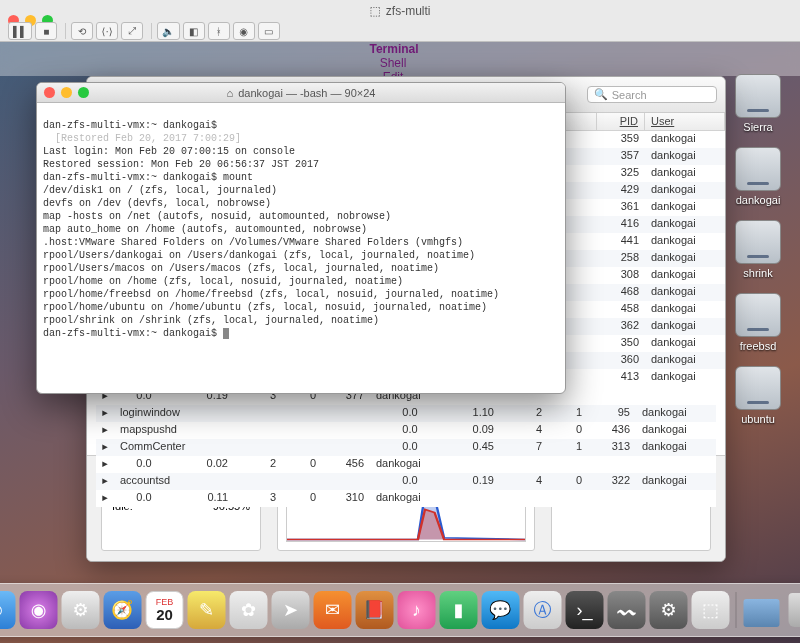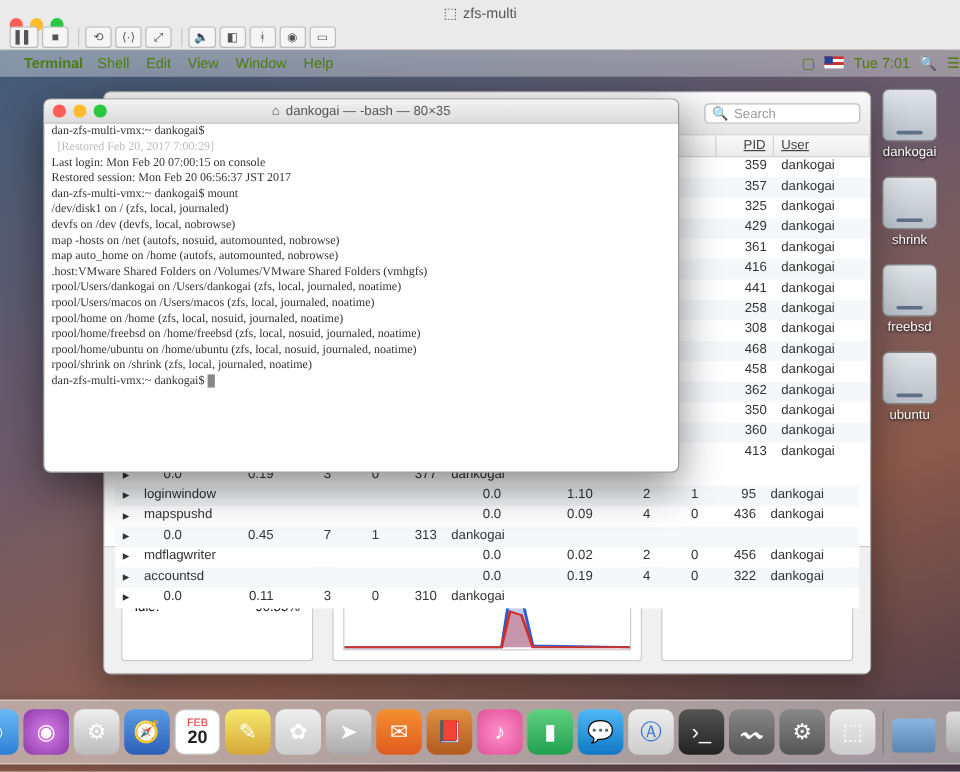--- a/index.html
+++ b/index.html
@@ -10,21 +10,21 @@
   .vm-chrome { position:absolute; top:0; left:0; right:0; height:42px; background:#eaeaea; border-bottom:1px solid #c0c0c0; display:flex; align-items:center; font-size:12px; }
   .vm-traffic { display:flex; gap:6px; margin-left:8px; }
   .dot { width:11px; height:11px; border-radius:50%; }
   .dot.r{background:#ff5f57}.dot.y{background:#ffbd2e}.dot.g{background:#28c940}
   .vm-title { position:absolute; left:0; right:0; top:4px; text-align:center; color:#555; font-size:12px; display:flex; justify-content:center; align-items:center; gap:5px;}
   .vm-toolbar { position:absolute; top:20px; left:0; right:0; height:22px; display:flex; align-items:center; gap:0; padding-left:8px; }
   .vm-btn { border:1px solid #bbb; background:#f5f5f5; height:18px; min-width:22px; border-radius:3px; display:flex; align-items:center; justify-content:center; font-size:10px; color:#555; margin-right:3px; padding:0 4px;}
   .vm-sep { width:1px; height:16px; background:#c8c8c8; margin:0 5px; }
 
   
-  .menubar { position:absolute; top:42px; left:0; right:0; height:22px; background:rgba(255,255,255,0.35); backdrop-filter:blur(6px); display:flex; align-items:center; font-size:12px; color:#4d7c0f; }
+  .menubar { position:absolute; top:42px; left:0; right:0; height:34px; background:rgba(255,255,255,0.35); backdrop-filter:blur(6px); display:flex; align-items:center; font-size:12px; color:#701a75;flex-direction:column; }
   .menubar .apple { margin:0 10px 0 10px; font-size:13px;}
   .menubar .app { font-weight:600; margin-right:12px;}
   .menubar .mitem { margin-right:14px; }
   .menubar .spacer { flex:1; }
   .menubar .clock { }
 
   
   .desk-icons { position:absolute; top:74px; right:12px; display:flex; flex-direction:column; gap:14px; align-items:center; }
   .desk-icon { width:60px; text-align:center; color:#fff; font-size:11px; text-shadow:0 1px 2px #000; }
   .drive { width:46px; height:44px; margin:0 auto 3px; background:linear-gradient(#e0e4e8,#b8c0c8); border:1px solid #888; border-radius:6px; position:relative; }
@@ -52,21 +52,21 @@
   .statline .red{color:#d0302a}.statline .blue{color:#2a5bd0}
   .cpu-label{position:absolute;top:-6px;left:50%;transform:translateX(-50%);background:#f0f0f0;padding:0 6px;font-size:9px;color:#666}
   .cpu-graph{position:absolute;left:8px;right:8px;top:10px;bottom:8px;border:1px solid #ccc}
   .cpu-graph svg{width:100%;height:100%}
 
   
   .term-window{position:absolute;top:82px;left:36px;width:530px;height:312px;background:#fff;border:1px solid #999;border-radius:6px;box-shadow:0 12px 34px rgba(0,0,0,.45);overflow:hidden}
   .term-title{height:20px;background:linear-gradient(#f2f2f2,#dcdcdc);display:flex;align-items:center;position:relative;border-bottom:1px solid #b8b8b8}
   .term-title .vm-traffic{margin-left:7px}
   .term-title-text{position:absolute;left:0;right:0;text-align:center;font-size:11px;color:#555;display:flex;justify-content:center;align-items:center;gap:5px;}
-  .term-body{font-family:Liberation Serif, serif;font-size:10px;line-height:13px;color:#333;padding:0 6px;white-space:pre;overflow:hidden}
+  .term-body{font-family:Liberation Mono, monospace;font-size:10px;line-height:13px;color:#333;padding:16px 6px;white-space:pre;overflow:hidden}
   .term-body .gray{color:#bbb}
   .cursor{display:inline-block;width:6px;height:11px;background:#888;vertical-align:text-bottom}
 
   
   .dock{position:absolute;bottom:6px;left:50%;transform:translateX(-50%);height:54px;background:rgba(230,230,230,0.55);border:1px solid rgba(255,255,255,.5);border-radius:14px;display:flex;align-items:center;padding:4px 10px;gap:4px;box-shadow:0 2px 10px rgba(0,0,0,.25)}
   .dock-item{width:38px;height:38px;border-radius:8px;display:flex;align-items:center;justify-content:center;font-size:18px;color:#fff}
   .dock-sep{width:1px;height:36px;background:rgba(0,0,0,.2);margin:0 2px}
   .di1{background:linear-gradient(#6bb9f6,#2d7fd6)}.di2{background:radial-gradient(circle,#d97fe8,#8a3aa8)}.di3{background:linear-gradient(#eee,#bbb)}
   .di4{background:linear-gradient(#5a9de6,#2d5fb6)}.di5{background:#fff;border:1px solid #ccc;color:#d33;font-size:9px;flex-direction:column;line-height:1}
   .di6{background:linear-gradient(#f6e96b,#d6a83b)}.di7{background:linear-gradient(#eee,#ccc)}.di8{background:linear-gradient(#ddd,#aaa)}
@@ -120,20 +120,21 @@
   <span class="mitem">Help</span>
   <span class="spacer"></span>
   <span>▢</span>
   <span style="margin:0 8px"><span class="flag"></span></span>
   <span class="clock">Tue 7:01</span>
   <span style="margin:0 8px">🔍</span>
   <span>☰</span>
 </div>
 
 <div class="desk-icons" id="desk-icons">
+    <div class="desk-icon"><div class="drive"></div><span>Sierra</span></div>
     <div class="desk-icon"><div class="drive"></div><span>dankogai</span></div>
     <div class="desk-icon"><div class="drive"></div><span>shrink</span></div>
     <div class="desk-icon"><div class="drive"></div><span>freebsd</span></div>
     <div class="desk-icon"><div class="drive"></div><span>ubuntu</span></div>
   </div>
 
 <div class="am-window">
   <div class="am-toolbar">
     <span class="am-segbtn" style="visibility:hidden">Network</span>
     <span style="flex:1"></span>
@@ -334,30 +335,30 @@
       <div class="col-name" style="flex:1">mapspushd</div>
       <div class="col-a">0.0</div>
       <div class="col-b">0.09</div>
       <div class="col-c">4</div>
       <div style="width:40px;text-align:right">0</div>
       <div class="col-pid">436</div>
       <div class="col-user">dankogai</div>
     </div>
     <div class="am-row" style="background: rgb(245, 247, 250);">
       <div style="width:18px;text-align:center">▸</div>
+      <div class="col-name" style="flex:1">CommCenter</div>
       <div class="col-a">0.0</div>
       <div class="col-b">0.45</div>
       <div class="col-c">7</div>
       <div style="width:40px;text-align:right">1</div>
       <div class="col-pid">313</div>
       <div class="col-user">dankogai</div>
     </div>
     <div class="am-row" style="background: rgb(255, 255, 255);">
       <div style="width:18px;text-align:center">▸</div>
-      <div class="col-name" style="flex:1">mdflagwriter</div>
       <div class="col-a">0.0</div>
       <div class="col-b">0.02</div>
       <div class="col-c">2</div>
       <div style="width:40px;text-align:right">0</div>
       <div class="col-pid">456</div>
       <div class="col-user">dankogai</div>
     </div>
     <div class="am-row" style="background: rgb(245, 247, 250);">
       <div style="width:18px;text-align:center">▸</div>
       <div class="col-name" style="flex:1">accountsd</div>
@@ -381,21 +382,21 @@
 
 <div class="term-window">
   <div class="term-title">
     <div class="vm-traffic">
       <span class="dot r"></span>
       <span class="dot y"></span>
       <span class="dot g"></span>
     </div>
     <div class="term-title-text">
       <span>⌂</span>
-      <span>dankogai — -bash — 80×35</span>
+      <span>dankogai — -bash — 90×24</span>
     </div>
   </div>
   <div class="term-body" id="term-body"><div>dan-zfs-multi-vmx:~ dankogai$</div><div class="gray">  [Restored Feb 20, 2017 7:00:29]</div><div>Last login: Mon Feb 20 07:00:15 on console</div><div>Restored session: Mon Feb 20 06:56:37 JST 2017</div><div>dan-zfs-multi-vmx:~ dankogai$ mount</div><div>/dev/disk1 on / (zfs, local, journaled)</div><div>devfs on /dev (devfs, local, nobrowse)</div><div>map -hosts on /net (autofs, nosuid, automounted, nobrowse)</div><div>map auto_home on /home (autofs, automounted, nobrowse)</div><div>.host:VMware Shared Folders on /Volumes/VMware Shared Folders (vmhgfs)</div><div>rpool/Users/dankogai on /Users/dankogai (zfs, local, journaled, noatime)</div><div>rpool/Users/macos on /Users/macos (zfs, local, journaled, noatime)</div><div>rpool/home on /home (zfs, local, nosuid, journaled, noatime)</div><div>rpool/home/freebsd on /home/freebsd (zfs, local, nosuid, journaled, noatime)</div><div>rpool/home/ubuntu on /home/ubuntu (zfs, local, nosuid, journaled, noatime)</div><div>rpool/shrink on /shrink (zfs, local, journaled, noatime)</div><div>dan-zfs-multi-vmx:~ dankogai$ <span class="cursor"></span></div></div>
 </div>
 
 <div class="dock">
   <div class="dock-item di1">☺</div>
   <div class="dock-item di2">◉</div>
   <div class="dock-item di3">⚙</div>
   <div class="dock-item di4">🧭</div>

